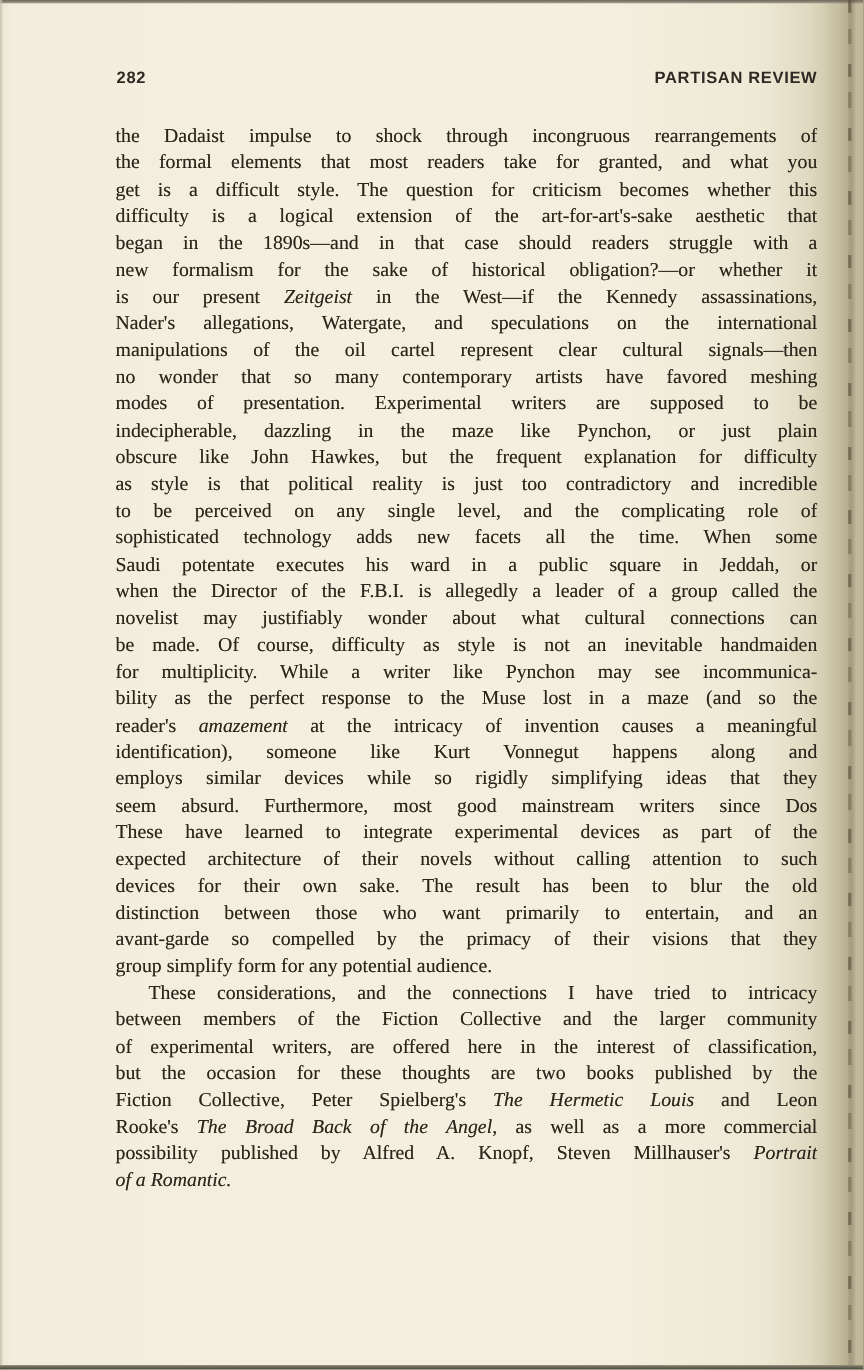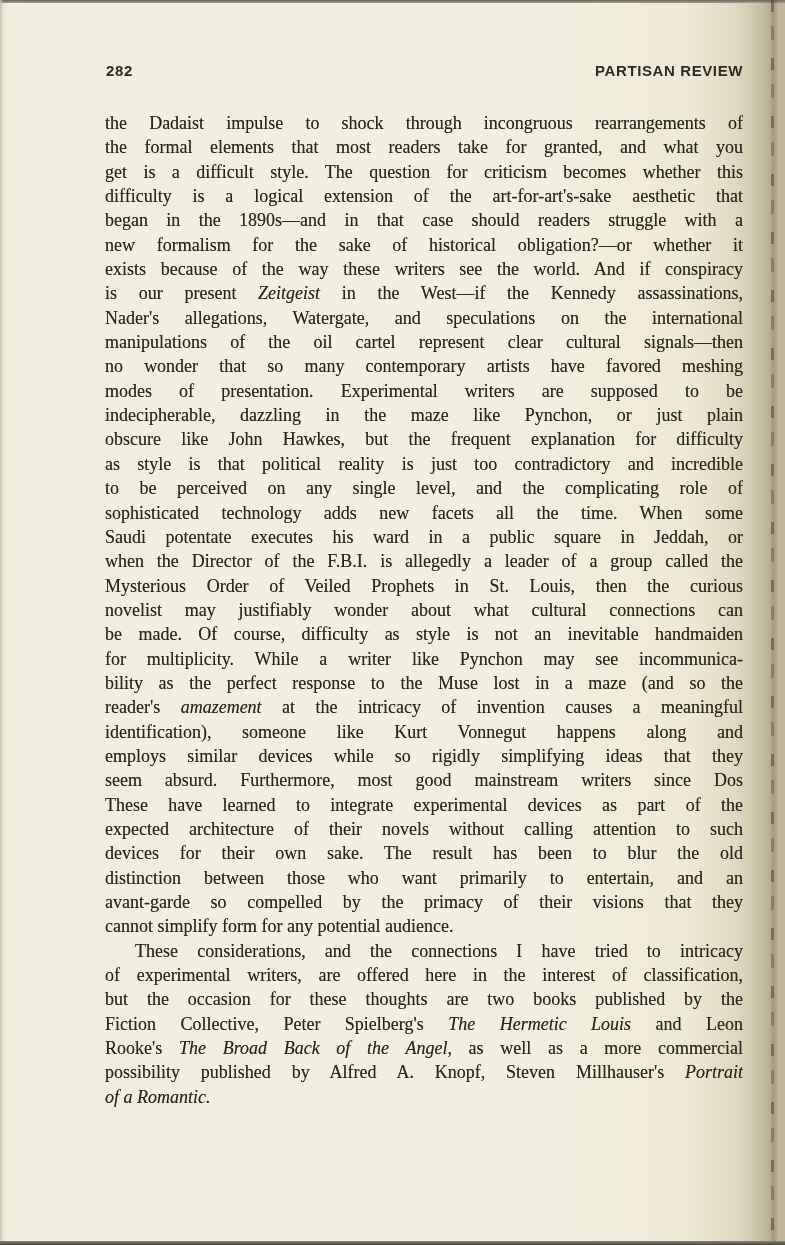--- a/index.html
+++ b/index.html
@@ -77,51 +77,50 @@
   </div>
 
   <div class="body-text">
       <div>
         <div class="text-line"><span>the Dadaist impulse to shock through incongruous rearrangements of</span></div>
         <div class="text-line"><span>the formal elements that most readers take for granted, and what you</span></div>
         <div class="text-line"><span>get is a difficult style. The question for criticism becomes whether this</span></div>
         <div class="text-line"><span>difficulty is a logical extension of the art-for-art's-sake aesthetic that</span></div>
         <div class="text-line"><span>began in the 1890s—and in that case should readers struggle with a</span></div>
         <div class="text-line"><span>new formalism for the sake of historical obligation?—or whether it</span></div>
-        <div class="text-line"><span>exists because of the way these writers see the world. And if conspiracy</span></div>
         <div class="text-line"><span>is our present </span><em>Zeitgeist</em><span> in the West—if the Kennedy assassinations,</span></div>
         <div class="text-line"><span>Nader's allegations, Watergate, and speculations on the international</span></div>
         <div class="text-line"><span>manipulations of the oil cartel represent clear cultural signals—then</span></div>
         <div class="text-line"><span>no wonder that so many contemporary artists have favored meshing</span></div>
         <div class="text-line"><span>modes of presentation. Experimental writers are supposed to be</span></div>
         <div class="text-line"><span>indecipherable, dazzling in the maze like Pynchon, or just plain</span></div>
         <div class="text-line"><span>obscure like John Hawkes, but the frequent explanation for difficulty</span></div>
         <div class="text-line"><span>as style is that political reality is just too contradictory and incredible</span></div>
         <div class="text-line"><span>to be perceived on any single level, and the complicating role of</span></div>
         <div class="text-line"><span>sophisticated technology adds new facets all the time. When some</span></div>
         <div class="text-line"><span>Saudi potentate executes his ward in a public square in Jeddah, or</span></div>
         <div class="text-line"><span>when the Director of the F.B.I. is allegedly a leader of a group called the</span></div>
-        <div class="text-line"><span>Mysterious Order of Veiled Prophets in St. Louis, then the curious</span></div>
         <div class="text-line"><span>novelist may justifiably wonder about what cultural connections can</span></div>
         <div class="text-line"><span>be made. Of course, difficulty as style is not an inevitable handmaiden</span></div>
         <div class="text-line"><span>for multiplicity. While a writer like Pynchon may see incommunica-</span></div>
         <div class="text-line"><span>bility as the perfect response to the Muse lost in a maze (and so the</span></div>
         <div class="text-line"><span>reader's </span><em>amazement</em><span> at the intricacy of invention causes a meaningful</span></div>
         <div class="text-line"><span>identification), someone like Kurt Vonnegut happens along and</span></div>
         <div class="text-line"><span>employs similar devices while so rigidly simplifying ideas that they</span></div>
         <div class="text-line"><span>seem absurd. Furthermore, most good mainstream writers since Dos</span></div>
         <div class="text-line"><span>These have learned to integrate experimental devices as part of the</span></div>
         <div class="text-line"><span>expected architecture of their novels without calling attention to such</span></div>
         <div class="text-line"><span>devices for their own sake. The result has been to blur the old</span></div>
         <div class="text-line"><span>distinction between those who want primarily to entertain, and an</span></div>
         <div class="text-line"><span>avant-garde so compelled by the primacy of their visions that they</span></div>
-        <div class="text-line last"><span>cannot simplify form for any potential audience.</span></div>
+        <div class="text-line last"><span>group simplify form for any potential audience.</span></div>
       </div>
       <div>
         <div class="text-line indent"><span>These considerations, and the connections I have tried to intricacy</span></div>
+        <div class="text-line"><span>between members of the Fiction Collective and the larger community</span></div>
         <div class="text-line"><span>of experimental writers, are offered here in the interest of classification,</span></div>
         <div class="text-line"><span>but the occasion for these thoughts are two books published by the</span></div>
         <div class="text-line"><span>Fiction Collective, Peter Spielberg's </span><em>The Hermetic Louis</em><span> and Leon</span></div>
         <div class="text-line"><span>Rooke's </span><em>The Broad Back of the Angel</em><span>, as well as a more commercial</span></div>
         <div class="text-line"><span>possibility published by Alfred A. Knopf, Steven Millhauser's </span><em>Portrait</em></div>
         <div class="text-line last"><em>of a Romantic.</em></div>
       </div>
     </div>
 
   <div class="edge-top"></div>

